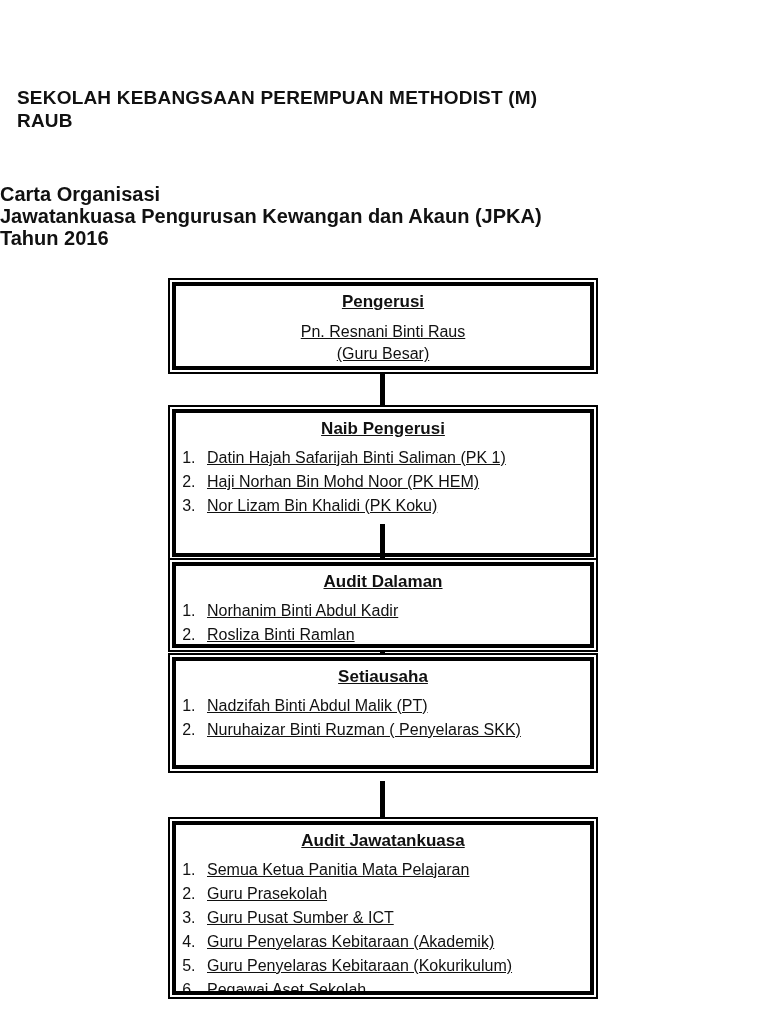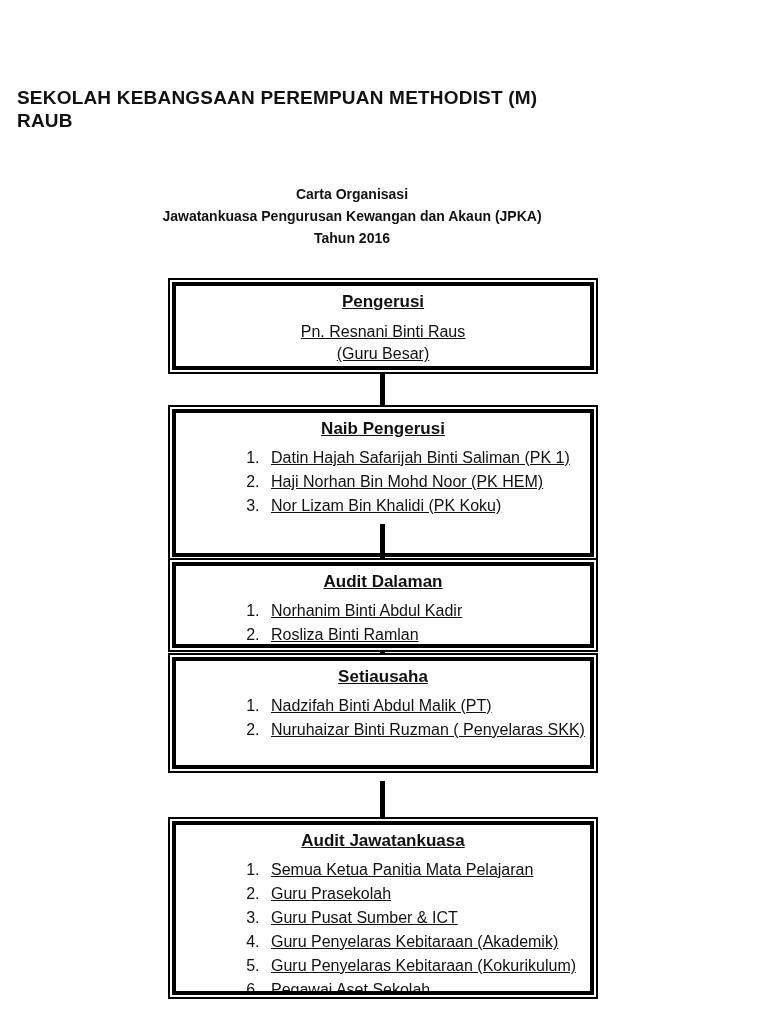--- a/index.html
+++ b/index.html
@@ -26,23 +26,23 @@
     font-size: 19px;
     line-height: 23px;
     letter-spacing: 0.2px;
     margin-left: 17px;
   }
   .doc-subtitle {
     position: absolute;
     top: 183px;
     left: 0;
     width: 704px;
-    text-align: center;
+    text-align: left;
     font-weight: bold;
-    font-size: 14px;
+    font-size: 20px;
     line-height: 22px;
   }
   .org-box {
     position: absolute;
     left: 168px;
     width: 430px;
     box-sizing: border-box;
     border: 2px solid #000000;
     background: #ffffff;
     padding: 2px;
@@ -64,21 +64,21 @@
     margin-top: 6px;
   }
   .box-lines {
     text-align: center;
     font-size: 16px;
     line-height: 22px;
     margin-top: 9px;
   }
   .box-list {
     margin: 7px 0 0 0;
-    padding-left: 88px;
+    padding-left: 24px;
     font-size: 16px;
     line-height: 24px;
     list-style: decimal outside;
   }
   .box-list li {
     padding-left: 7px;
   }
   .connector {
     position: absolute;
     left: 380px;

